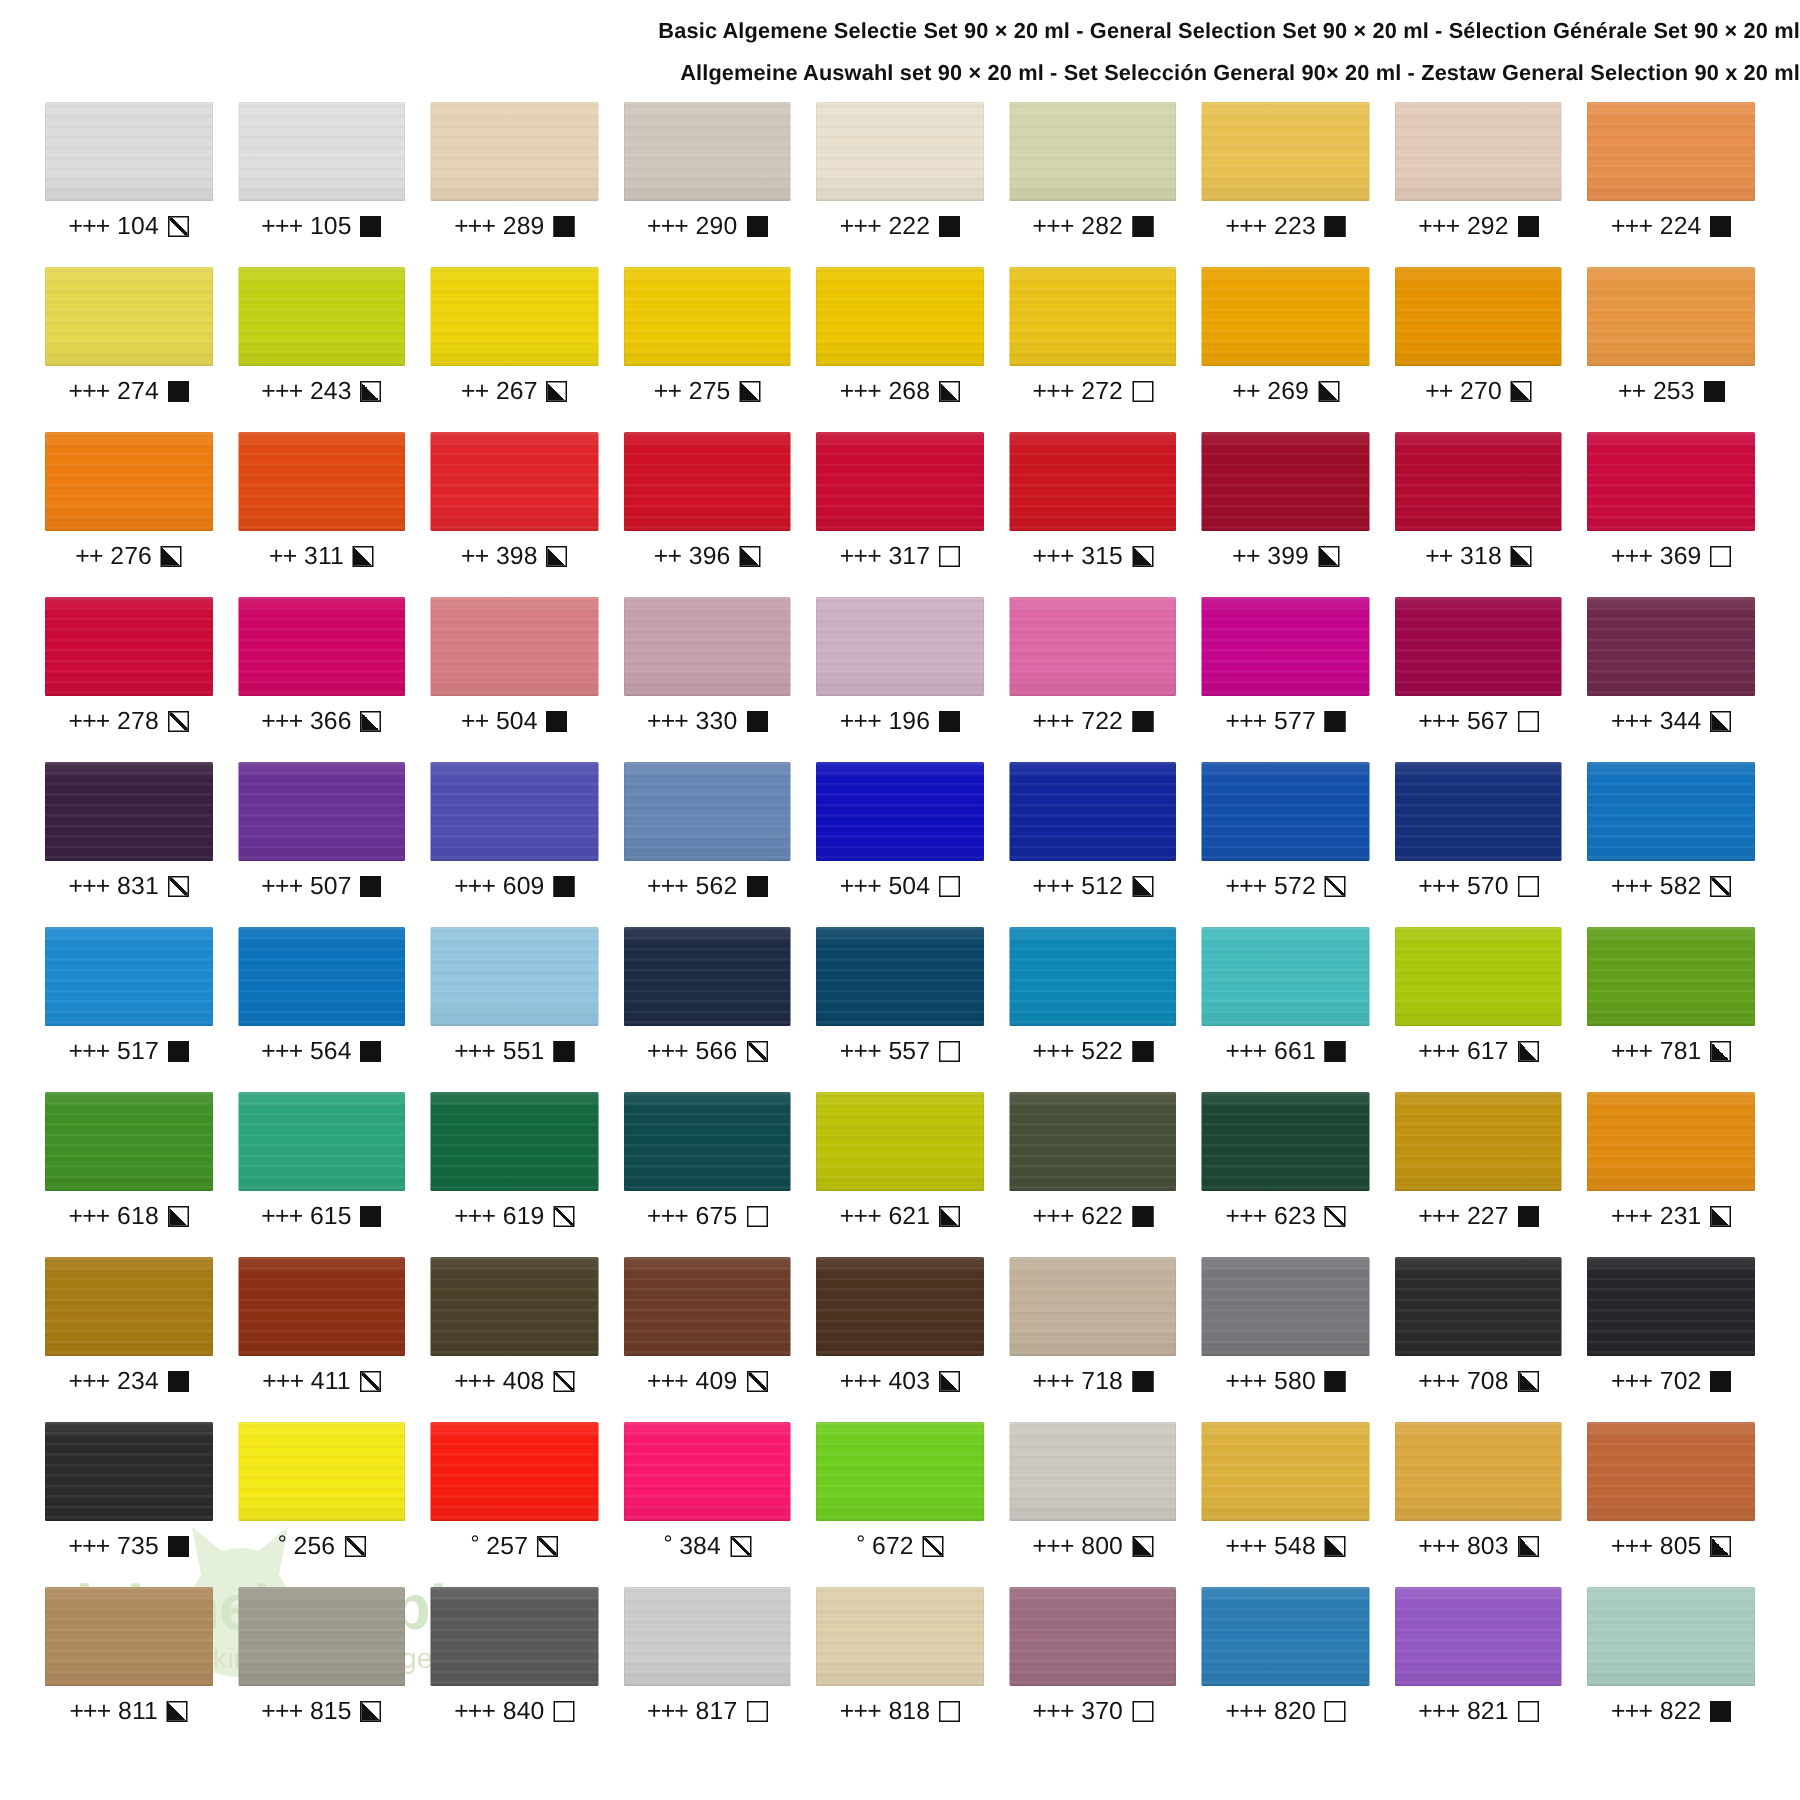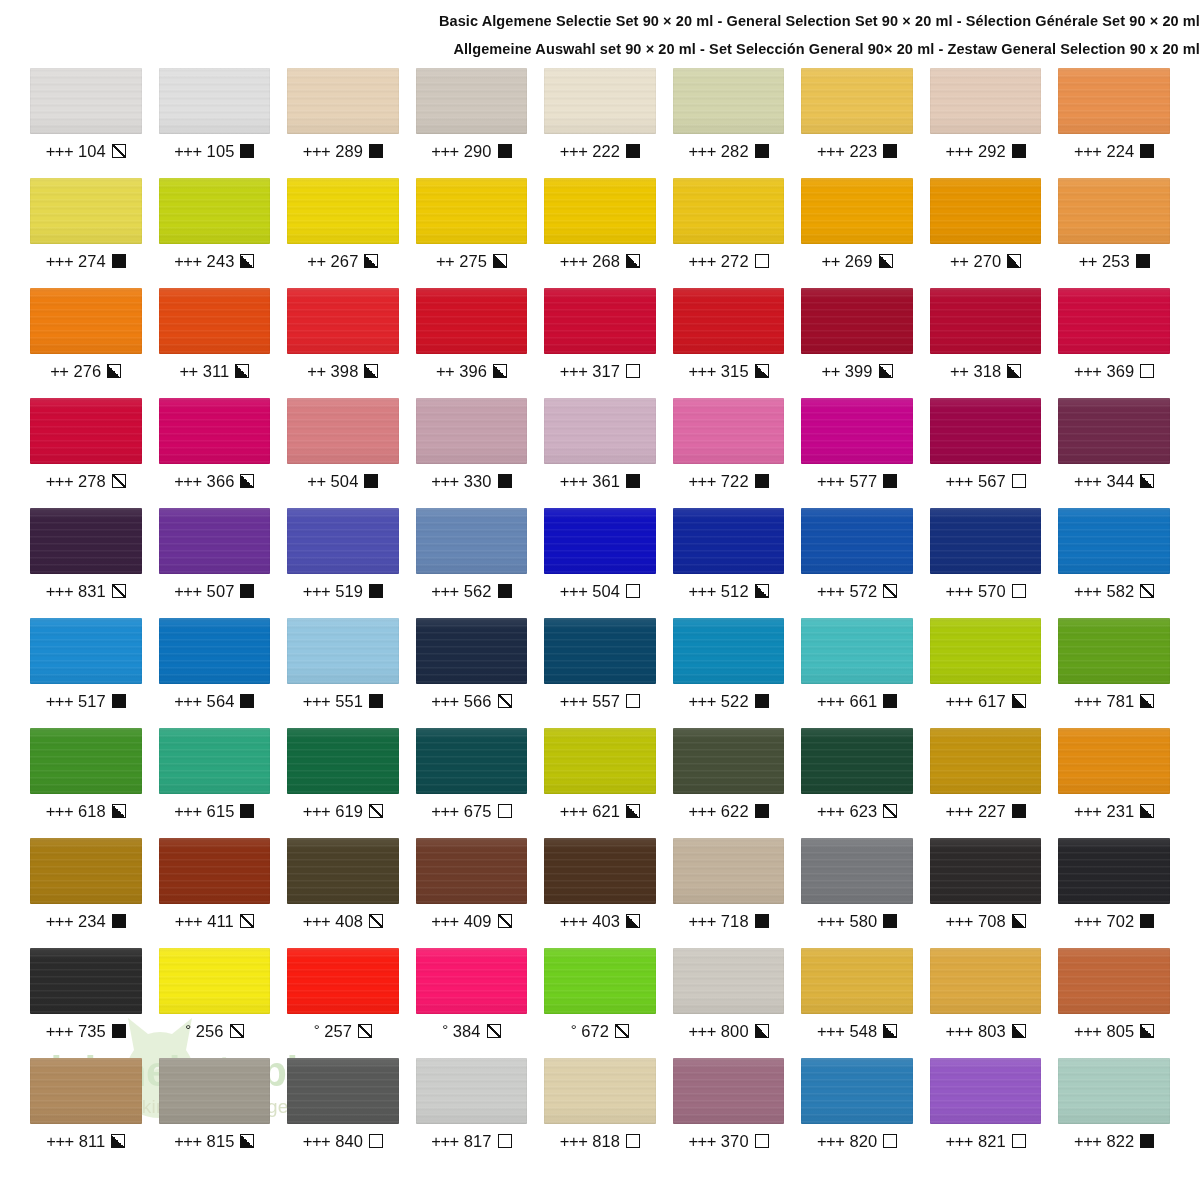--- a/index.html
+++ b/index.html
@@ -510,21 +510,21 @@
         <span class="pigment-no">330</span>
         <span class="opacity-mark" data-glyph="opaque">
           <span class="box"></span>
         </span>
       </div>
     </div>
     <div class="swatch-cell">
       <div class="swatch-chip" title="#ceb0c3" style="background-color: rgb(206, 176, 195);"></div>
       <div class="swatch-label">
         <span class="lightfast">+++</span>
-        <span class="pigment-no">361</span>
+        <span class="pigment-no">196</span>
         <span class="opacity-mark" data-glyph="opaque">
           <span class="box"></span>
         </span>
       </div>
     </div>
     <div class="swatch-cell">
       <div class="swatch-chip" title="#dd69a5" style="background-color: rgb(221, 105, 165);"></div>
       <div class="swatch-label">
         <span class="lightfast">+++</span>
         <span class="pigment-no">722</span>
@@ -580,21 +580,21 @@
         <span class="pigment-no">507</span>
         <span class="opacity-mark" data-glyph="opaque">
           <span class="box"></span>
         </span>
       </div>
     </div>
     <div class="swatch-cell">
       <div class="swatch-chip" title="#4e4fb0" style="background-color: rgb(78, 79, 176);"></div>
       <div class="swatch-label">
         <span class="lightfast">+++</span>
-        <span class="pigment-no">519</span>
+        <span class="pigment-no">609</span>
         <span class="opacity-mark" data-glyph="opaque">
           <span class="box"></span>
         </span>
       </div>
     </div>
     <div class="swatch-cell">
       <div class="swatch-chip" title="#6686b4" style="background-color: rgb(102, 134, 180);"></div>
       <div class="swatch-label">
         <span class="lightfast">+++</span>
         <span class="pigment-no">562</span>

